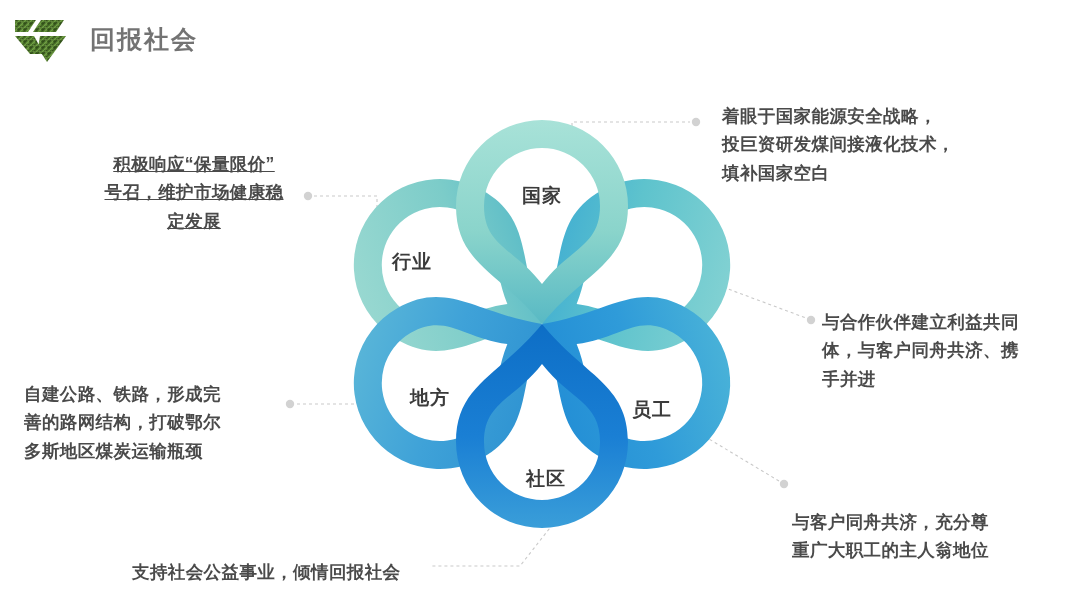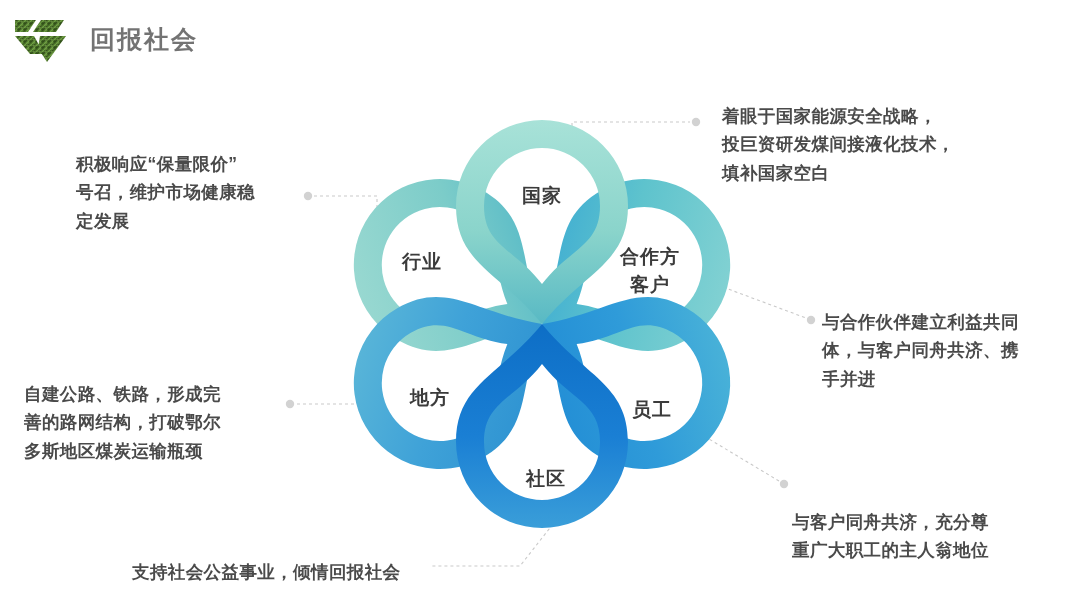--- a/index.html
+++ b/index.html
@@ -33,37 +33,37 @@
     position:absolute;
     font-size:19px; font-weight:bold; color:#3b3b3b;
     letter-spacing:1px; text-align:center;
     line-height:1.45; white-space:pre-line;font-family:Liberation Serif, serif;
   }
   #label-country   { left:175px; top:86px;  width:90px; }
   #label-partner   { left:282px; top:147px; width:92px; }
   #label-employee  { left:292px; top:288px; width:76px;margin-top:12px; }
   #label-community { left:186px; top:362px; width:76px;margin-top:7px; }
   #label-local     { left:70px;  top:288px; width:76px; }
-  #label-industry  { left:62px;  top:152px; width:76px; }
+  #label-industry  { left:52px;  top:152px; width:76px; }
 
   
   #connectors {
     position:absolute; left:0; top:0; width:1080px; height:606px;
     pointer-events:none;
   }
 
   
   .callout {
     position:absolute;
     font-size:17.5px; font-weight:bold; color:#4a4a4a;
     line-height:1.62; letter-spacing:0.4px;
     white-space:pre-line;
   }
   #callout-country   { left:722px; top:78px;  width:300px;margin-top:24px; }
-  #callout-industry  { left:76px;  top:150px; width:236px; text-align:left;}
+  #callout-industry  { left:76px;  top:150px; width:236px; text-align:center;text-decoration:underline;}
   #callout-partner   { left:822px; top:308px; width:250px; }
   #callout-local     { left:24px;  top:380px; width:260px; }
   #callout-employee  { left:792px; top:508px; width:280px; }
   #callout-community { left:84px;  top:558px; width:420px;margin-left:48px; }
 </style>
 </head>
 <body>
 
 <div id="header">
   <svg id="logo-mark" viewBox="0 0 62 50">
@@ -226,22 +226,20 @@
              C 306,168 262,176 220,228 Z
              M220,188
              C 192,152 162,150 162,110
              A 58,58 0 1 1 278,110
              C 278,150 248,152 220,188 Z"></path>
       </g>
     </g>
   </svg>
 
   <div class="petal-label" id="label-country">国家</div>
-  <div class="petal-label" id="label-partner">合作方
-客户</div>
   <div class="petal-label" id="label-employee">员工</div>
   <div class="petal-label" id="label-community">社区</div>
   <div class="petal-label" id="label-local">地方</div>
   <div class="petal-label" id="label-industry">行业</div>
 </div>
 
 <div class="callout" id="callout-country">着眼于国家能源安全战略，
 投巨资研发煤间接液化技术，
 填补国家空白</div>
 <div class="callout" id="callout-industry">积极响应“保量限价”

